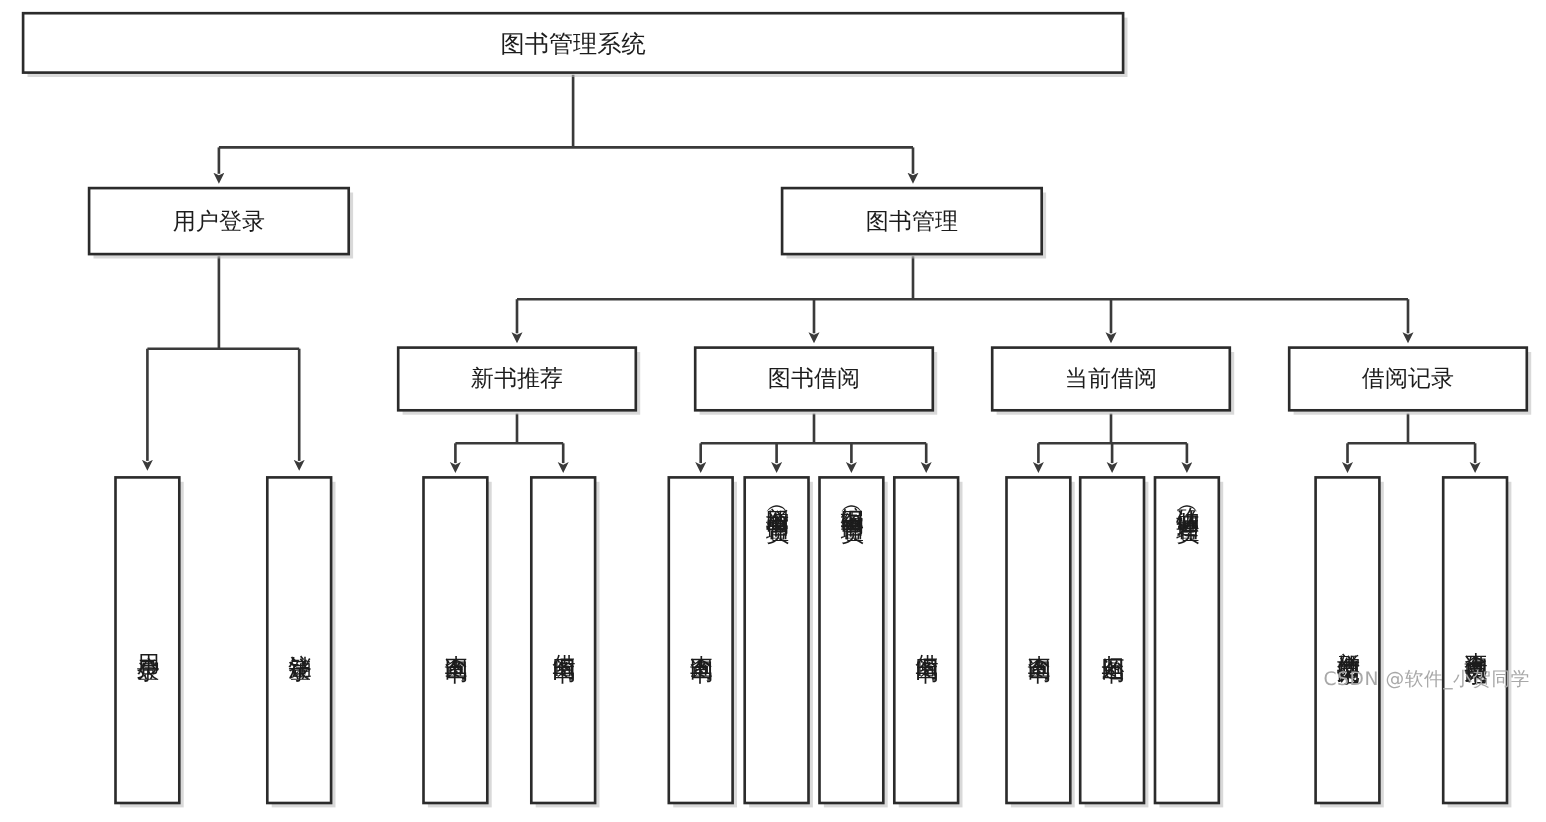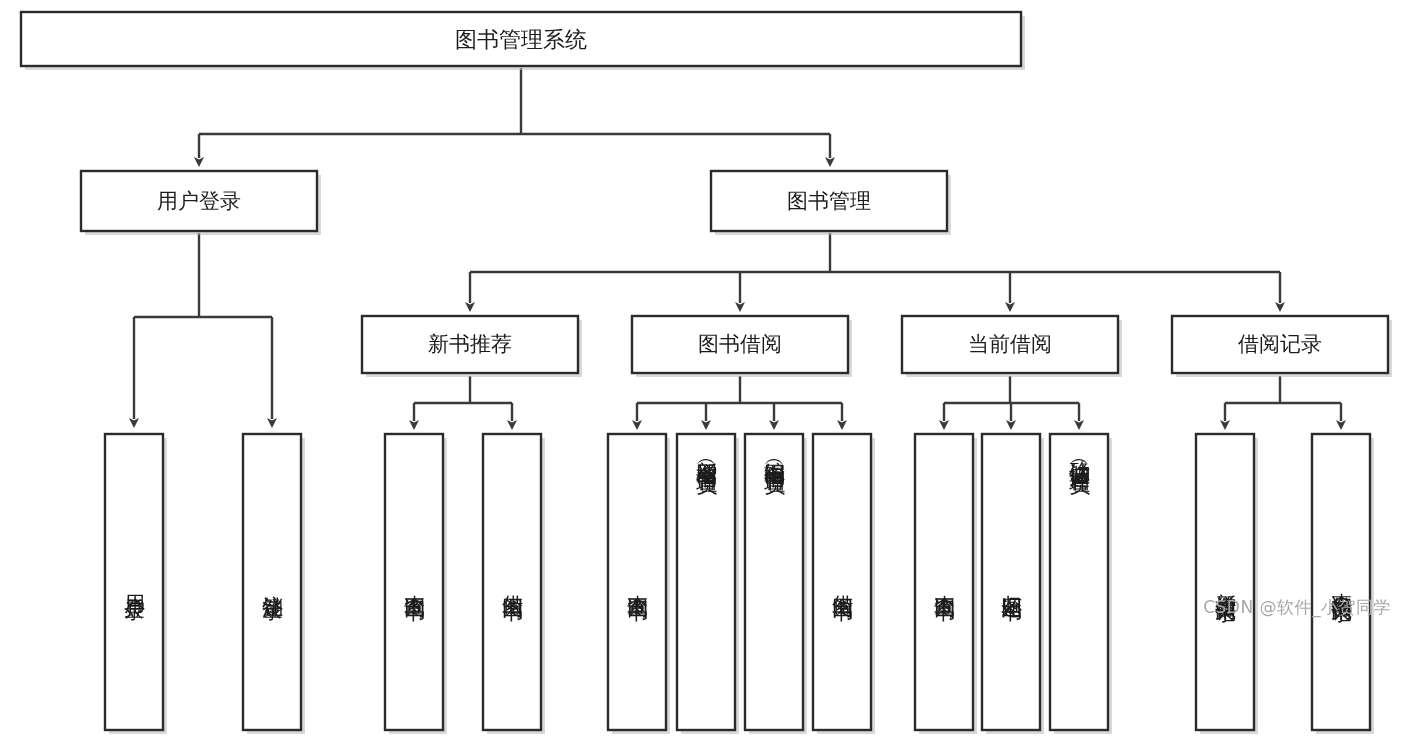--- a/index.html
+++ b/index.html
@@ -68,21 +68,21 @@
     font-family: "DejaVu Sans", "Liberation Sans", sans-serif;
     font-size: 21px;
     color: #1c1c1c;
     line-height: 1.32;
     letter-spacing: 2px;
     white-space: nowrap;
   }
   .watermark {
     position: absolute;
     right: 14px;
-    bottom: 20px;
+    bottom: 10px;
     font-family: "DejaVu Sans", "Liberation Sans", sans-serif;
     font-size: 17px;
     color: #a8a8a8;
     letter-spacing: 0.5px;
     user-select: none;
   }
 </style>
 </head>
 <body>
 

